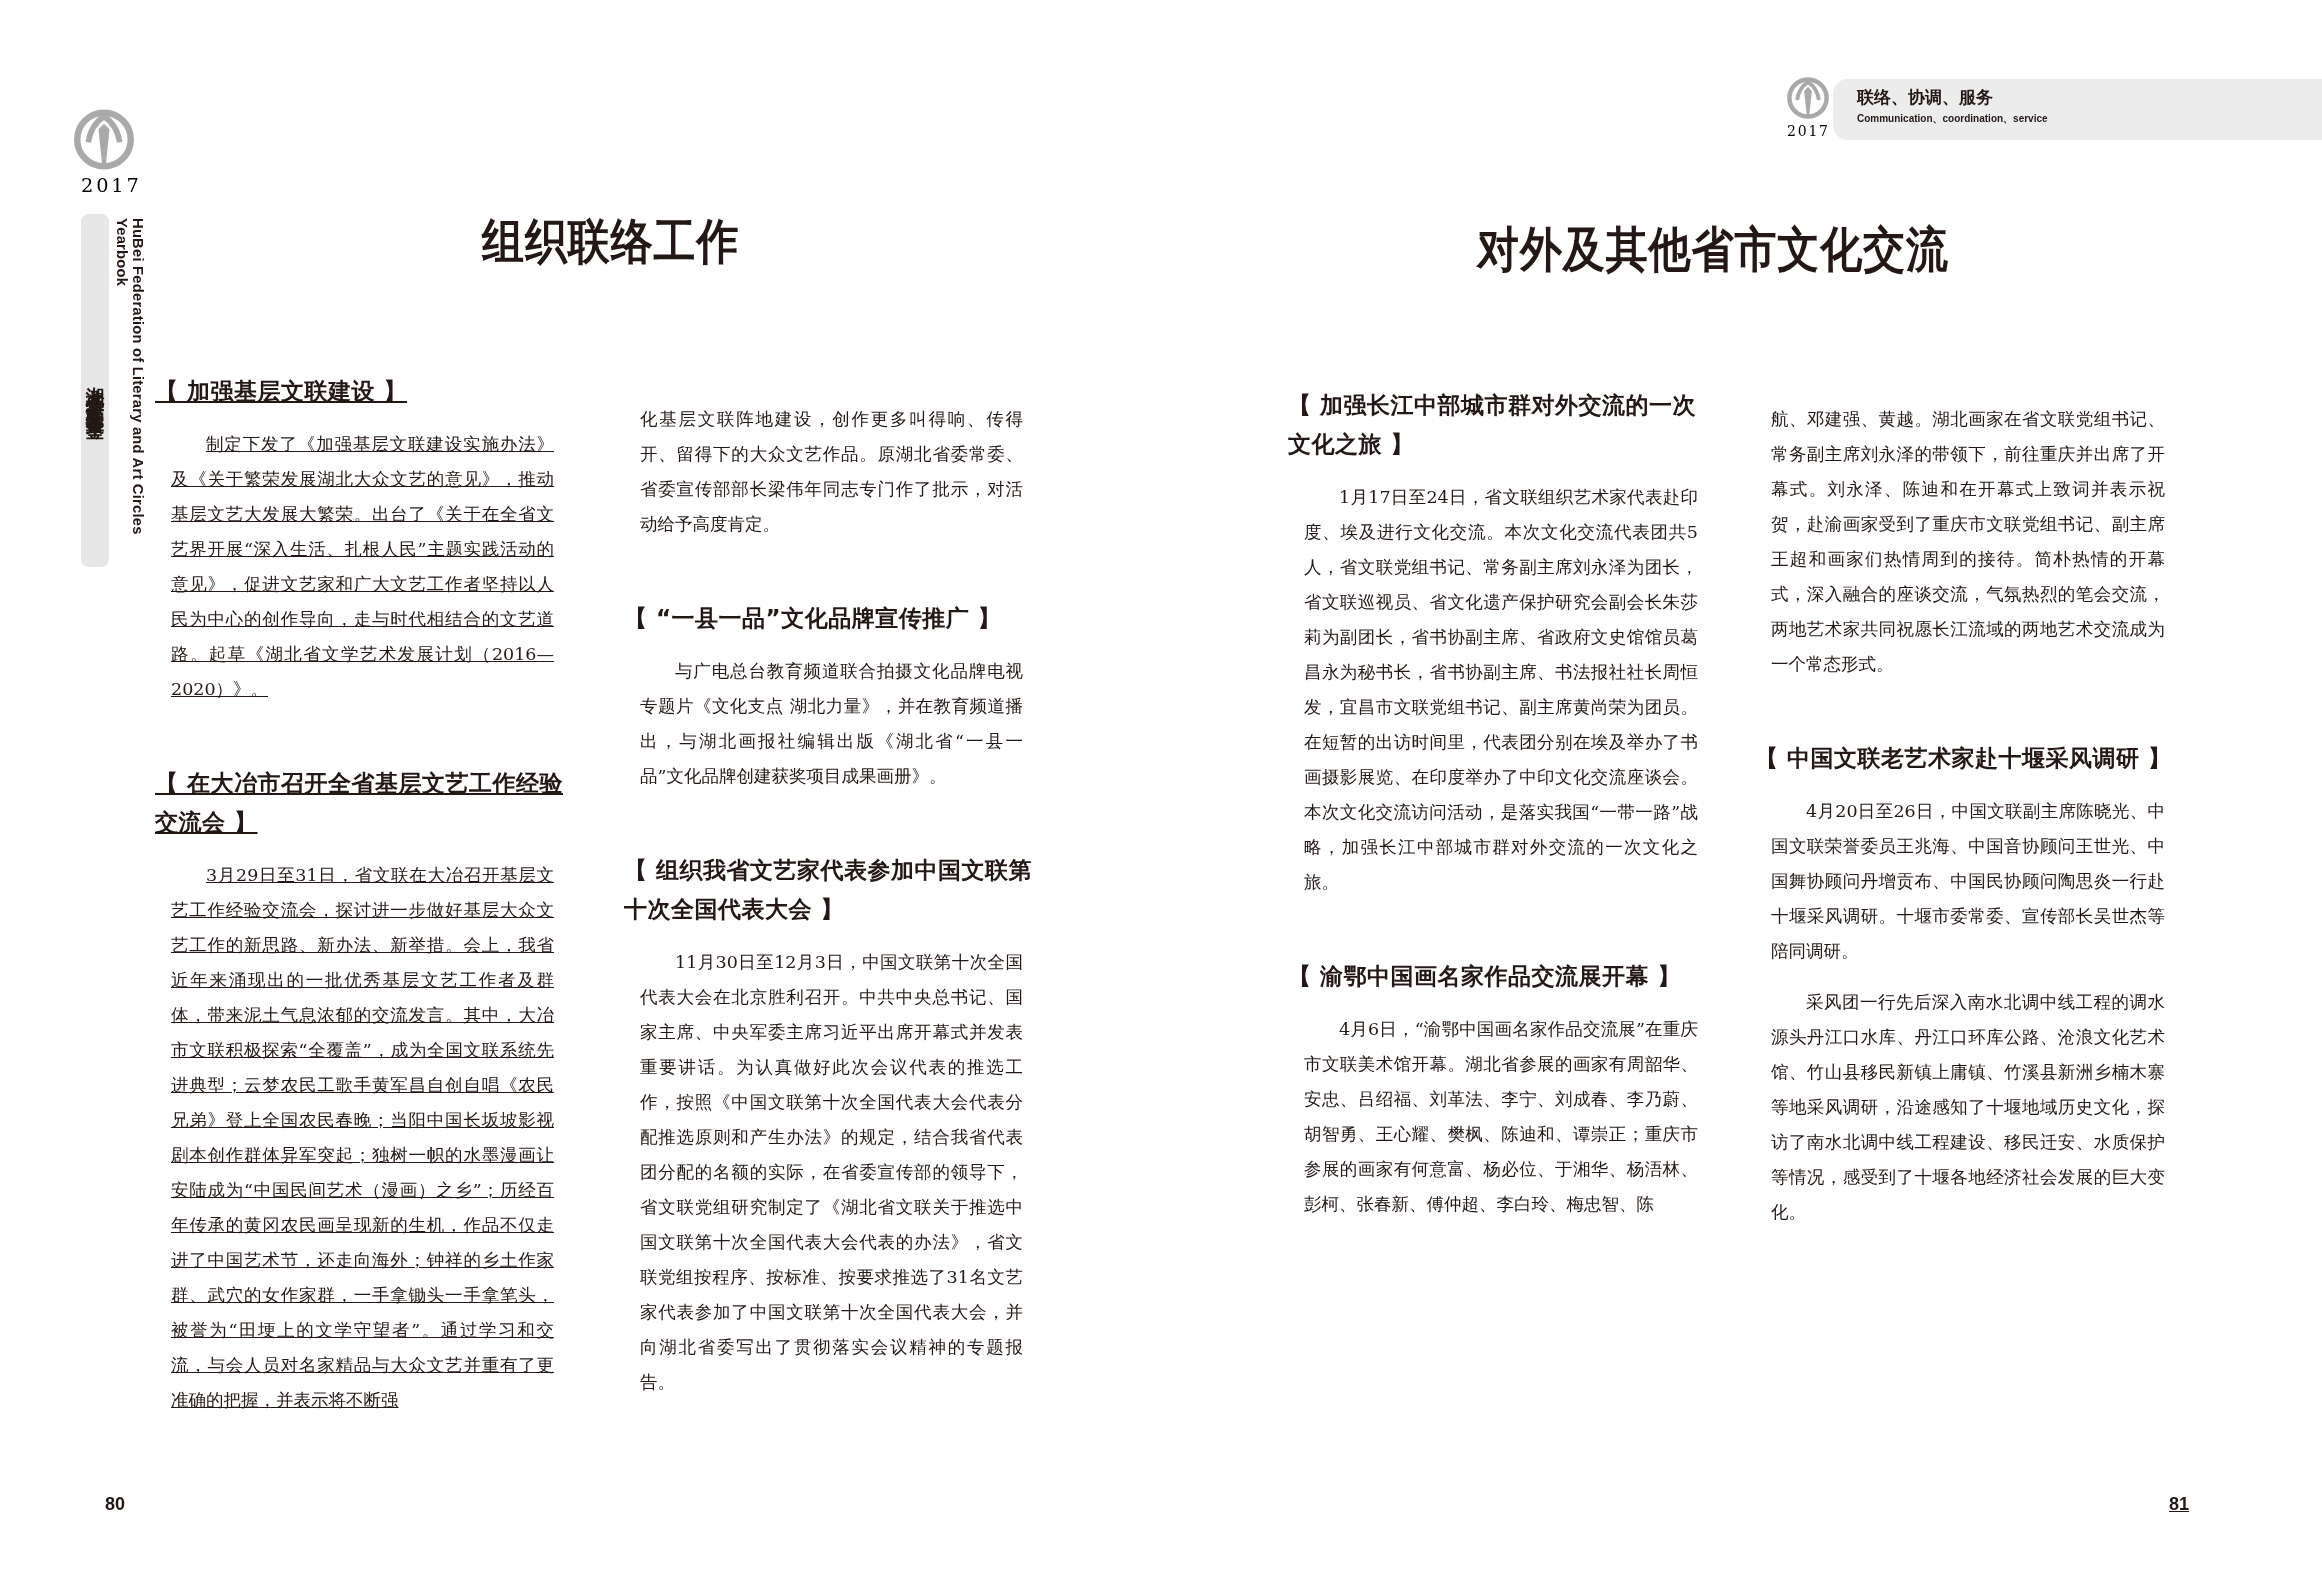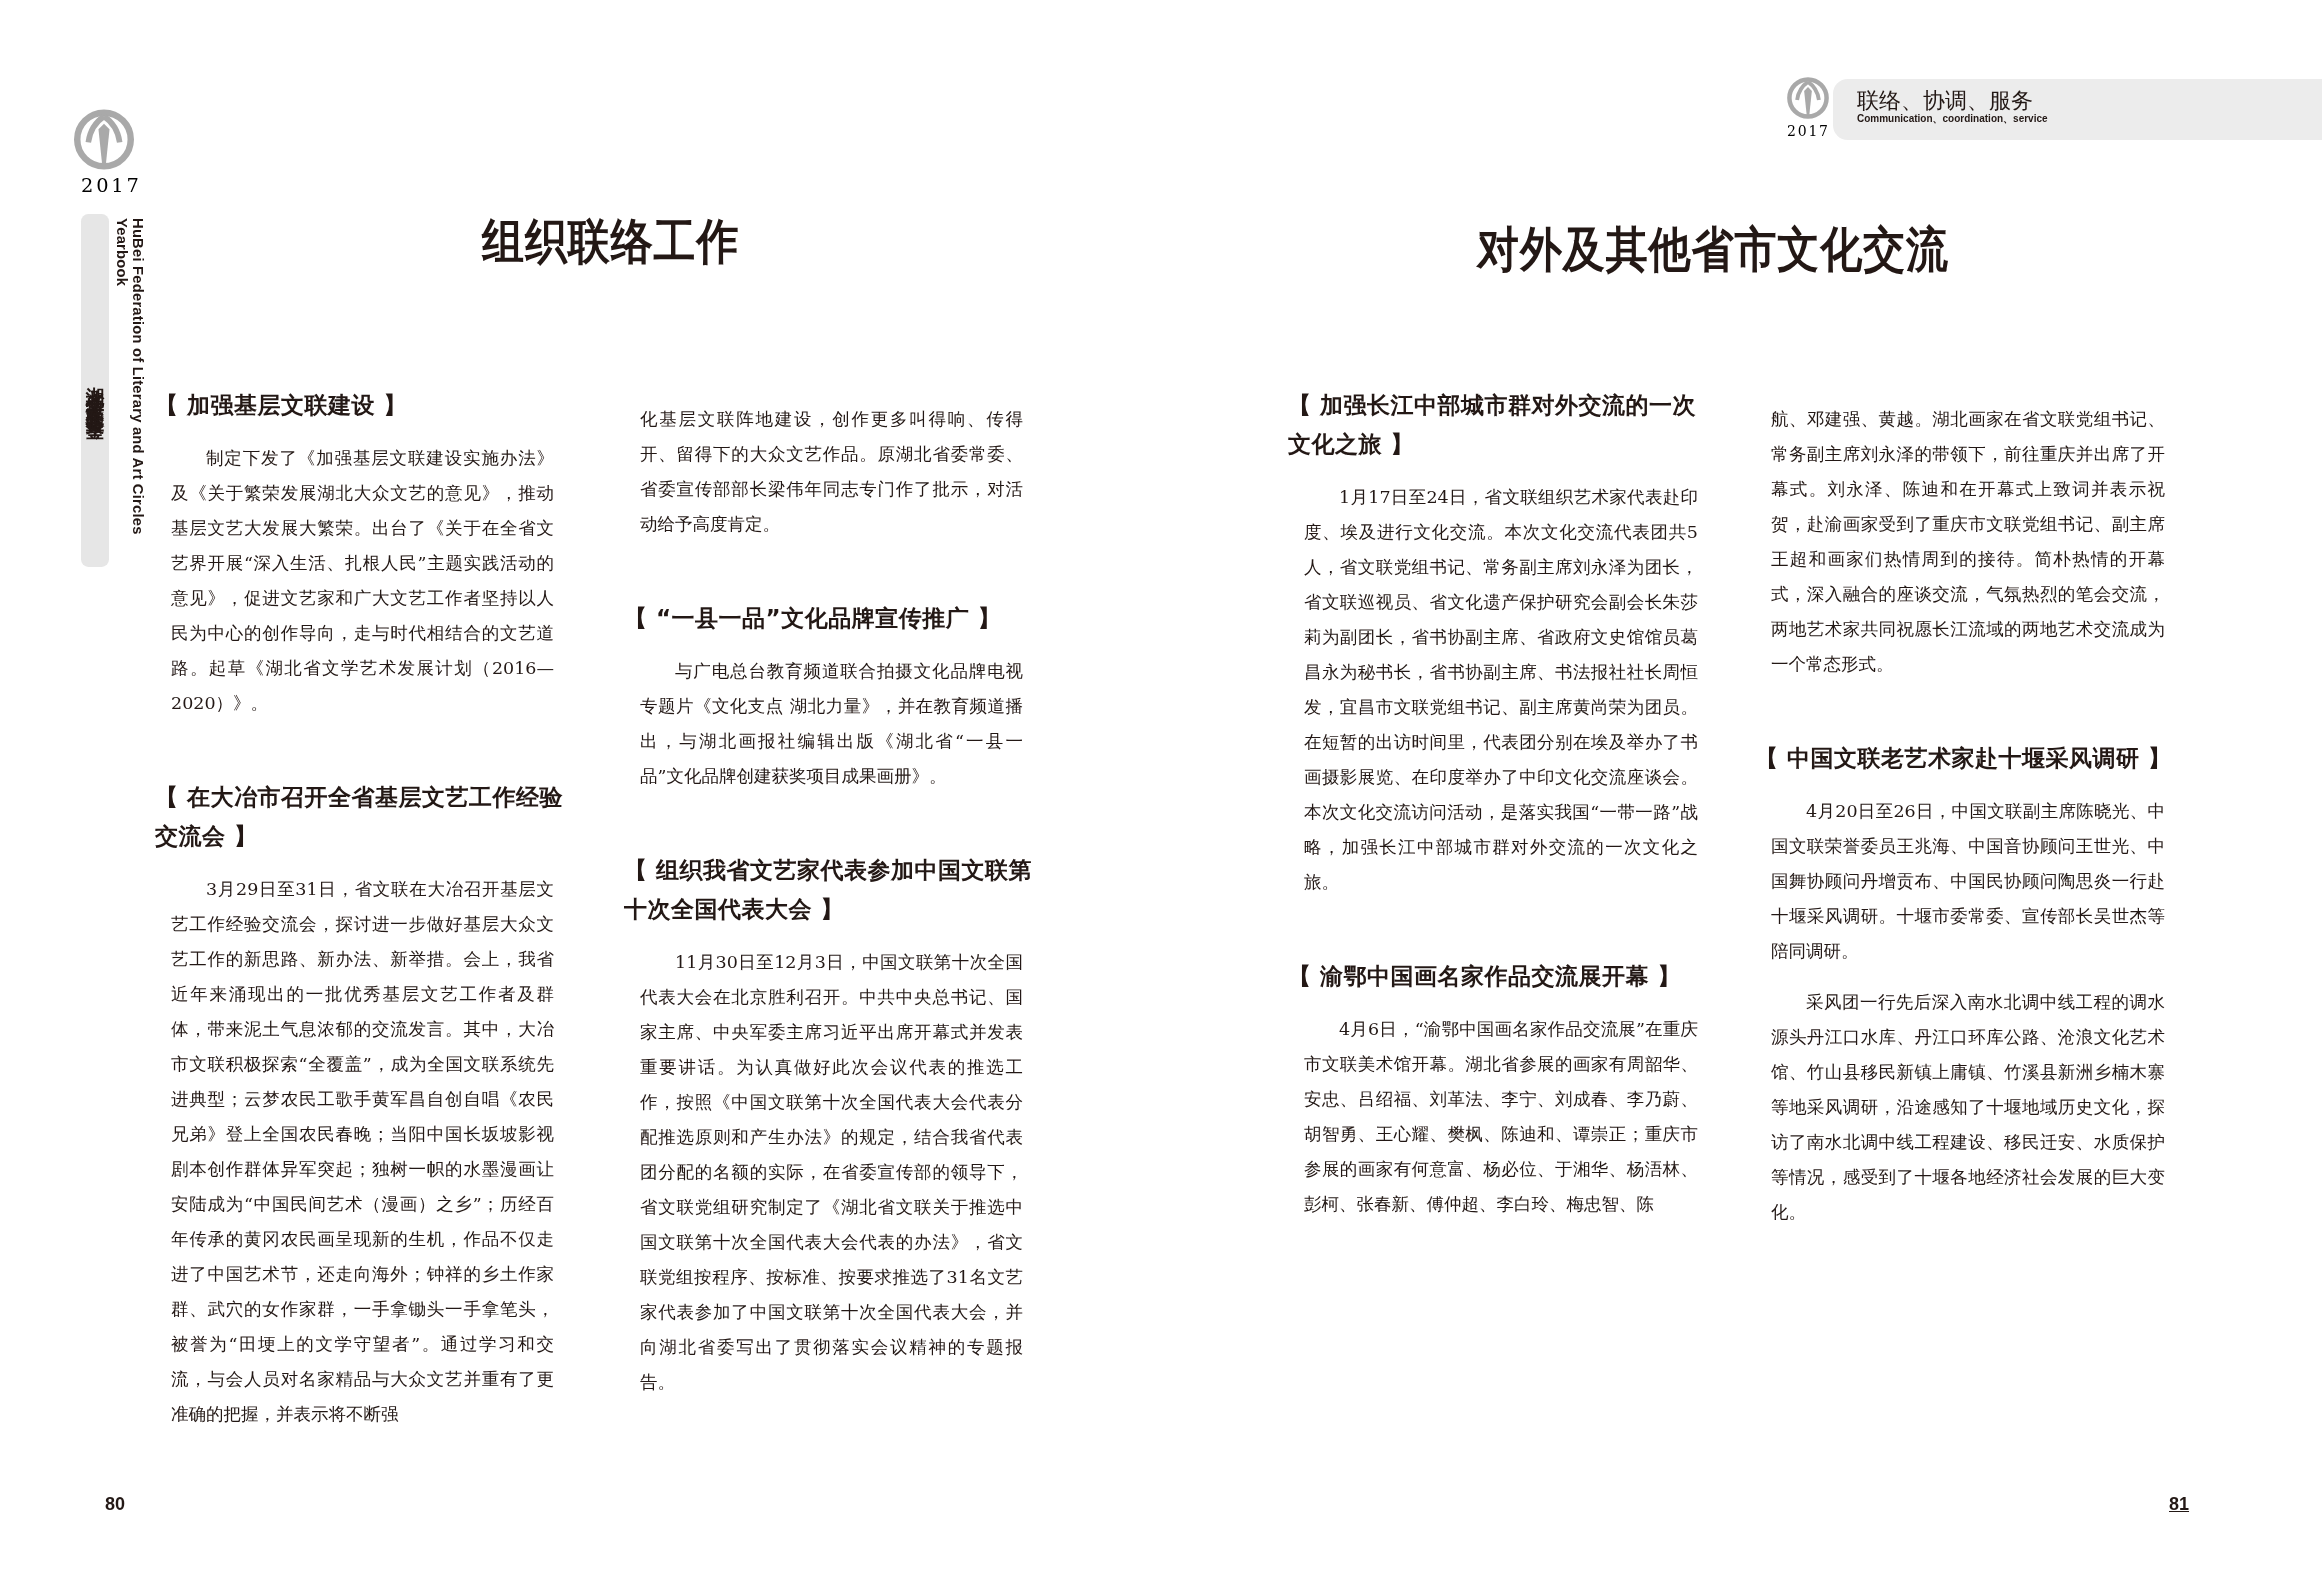--- a/index.html
+++ b/index.html
@@ -20,21 +20,21 @@
               font-family:"DejaVu Sans", sans-serif; font-weight:bold; font-size:18.5px;
               letter-spacing:2.8px; display:flex; align-items:center; justify-content:center; }
   .spine-en { position:absolute; left:114px; top:164px; height:268px;
               writing-mode:vertical-rl; font-family:"Liberation Sans", sans-serif;
               font-weight:bold; font-size:14.8px; letter-spacing:0.2px; }
 
   
   .banner { position:absolute; left:1833px; top:79px; width:489px; height:61px;
             background:#ececec; border-radius:14.8px 0 0 14.8px; }
   .banner-cn { position:absolute; left:24px; top:7.4px; font-family:"DejaVu Sans", sans-serif;
-               font-weight:normal; font-size:22px; }
+               font-weight:bold; font-size:17px; }
   .banner-en { position:absolute; left:24px; top:33px; font-family:"Liberation Sans", sans-serif;
                font-weight:bold; font-size:10px; }
 
   .chapter-title { position:absolute; font-family:"DejaVu Sans", sans-serif; font-weight:bold;
                    font-size:42px; letter-spacing:0.9px; transform:scaleY(1.15); }
 
   .col { position:absolute; width:415px; font-size:17.5px; line-height:35px; }
   .col p { margin:16px; text-indent:2em; text-align:justify; }
   .col p.cont { text-indent:0; }
   .col h3 { margin:0; font-family:"DejaVu Sans", sans-serif; font-weight:bold;
@@ -54,21 +54,21 @@
       <path d="M39 8 C 30 14, 24 22, 22 36 M39 8 C 48 14, 54 22, 56 36" fill="none" stroke="#a9a9a9" stroke-width="6"></path>
       <path d="M33 22 L39 16 L45 22 L41 60 L37 60 Z" fill="#a9a9a9"></path>
       </svg>
   </div>
   <div class="year" style="left:81px; top:174px;">2017</div>
   <div class="spine-cn" style="top:214px; height:353px;">湖北省文学艺术界联合会年鉴</div>
   <div class="spine-en" style="top:218px; height:351px;">HuBei Federation of Literary and Art Circles Yearbook</div>
 
   <div class="chapter-title" style="left:482px; top:214px;">组织联络工作</div>
 
-  <div class="col" style="left:155px; top:386px;">
+  <div class="col" style="left:155px; top:372px;text-decoration:underline;">
     <h3>【 加强基层文联建设 】</h3>
     <p>制定下发了《加强基层文联建设实施办法》及《关于繁荣发展湖北大众文艺的意见》，推动基层文艺大发展大繁荣。出台了《关于在全省文艺界开展“深入生活、扎根人民”主题实践活动的意见》，促进文艺家和广大文艺工作者坚持以人民为中心的创作导向，走与时代相结合的文艺道路。起草《湖北省文学艺术发展计划（2016—2020）》。</p>
     <div class="gap"></div>
     <h3>【 在大冶市召开全省基层文艺工作经验交流会 】</h3>
     <p>3月29日至31日，省文联在大冶召开基层文艺工作经验交流会，探讨进一步做好基层大众文艺工作的新思路、新办法、新举措。会上，我省近年来涌现出的一批优秀基层文艺工作者及群体，带来泥土气息浓郁的交流发言。其中，大冶市文联积极探索“全覆盖”，成为全国文联系统先进典型；云梦农民工歌手黄军昌自创自唱《农民兄弟》登上全国农民春晚；当阳中国长坂坡影视剧本创作群体异军突起；独树一帜的水墨漫画让安陆成为“中国民间艺术（漫画）之乡”；历经百年传承的黄冈农民画呈现新的生机，作品不仅走进了中国艺术节，还走向海外；钟祥的乡土作家群、武穴的女作家群，一手拿锄头一手拿笔头，被誉为“田埂上的文学守望者”。通过学习和交流，与会人员对名家精品与大众文艺并重有了更准确的把握，并表示将不断强</p>
   </div>
 
   <div class="col" style="left:624px; top:386px;">
     <p class="cont">化基层文联阵地建设，创作更多叫得响、传得开、留得下的大众文艺作品。原湖北省委常委、省委宣传部部长梁伟年同志专门作了批示，对活动给予高度肯定。</p>
     <div class="gap"></div>

